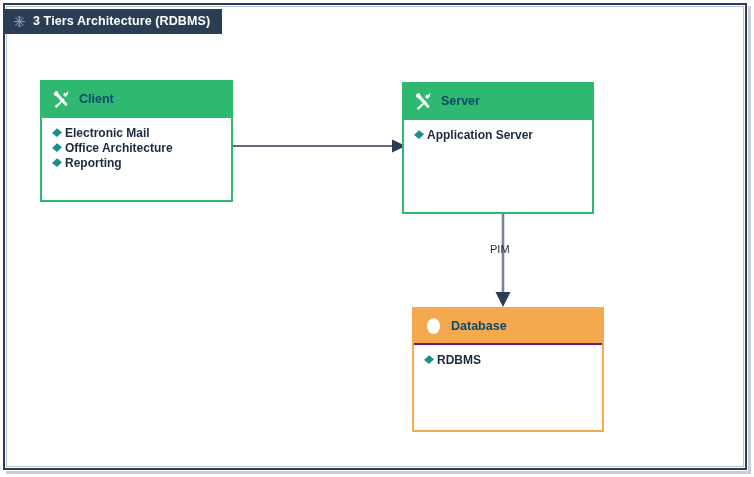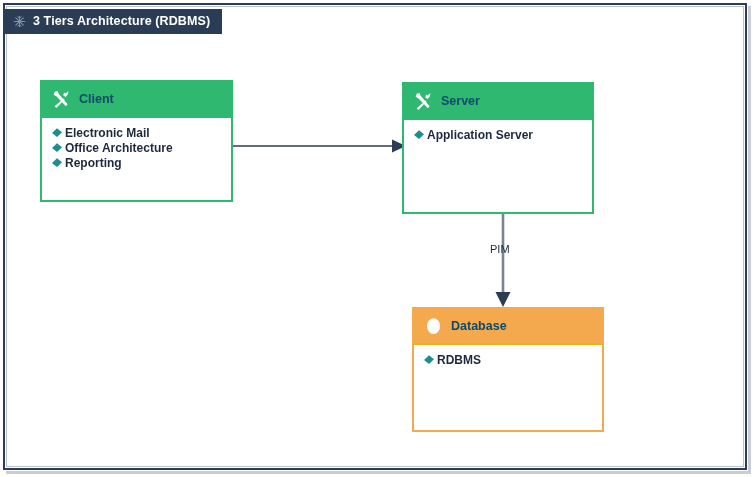--- a/index.html
+++ b/index.html
@@ -119,21 +119,21 @@
     line-height: 1;
   }
 
   .node-body {
     background: #ffffff;
     height: calc(100% - 34px);
     padding: 7px 0 0 0;
     box-sizing: border-box;
   }
   .node.green  .node-body { border-top: 2px solid #2fb86f; }
-  .node.orange .node-body { border-top: 2px solid #eab308; }
+  .node.orange .node-body { border-top: 2px solid #701a75; }
 
   .item-row {
     display: flex;
     align-items: center;
     gap: 2px;
     padding-left: 9px;
     height: 15px;
   }
   .item-bullet {
     width: 12px;

